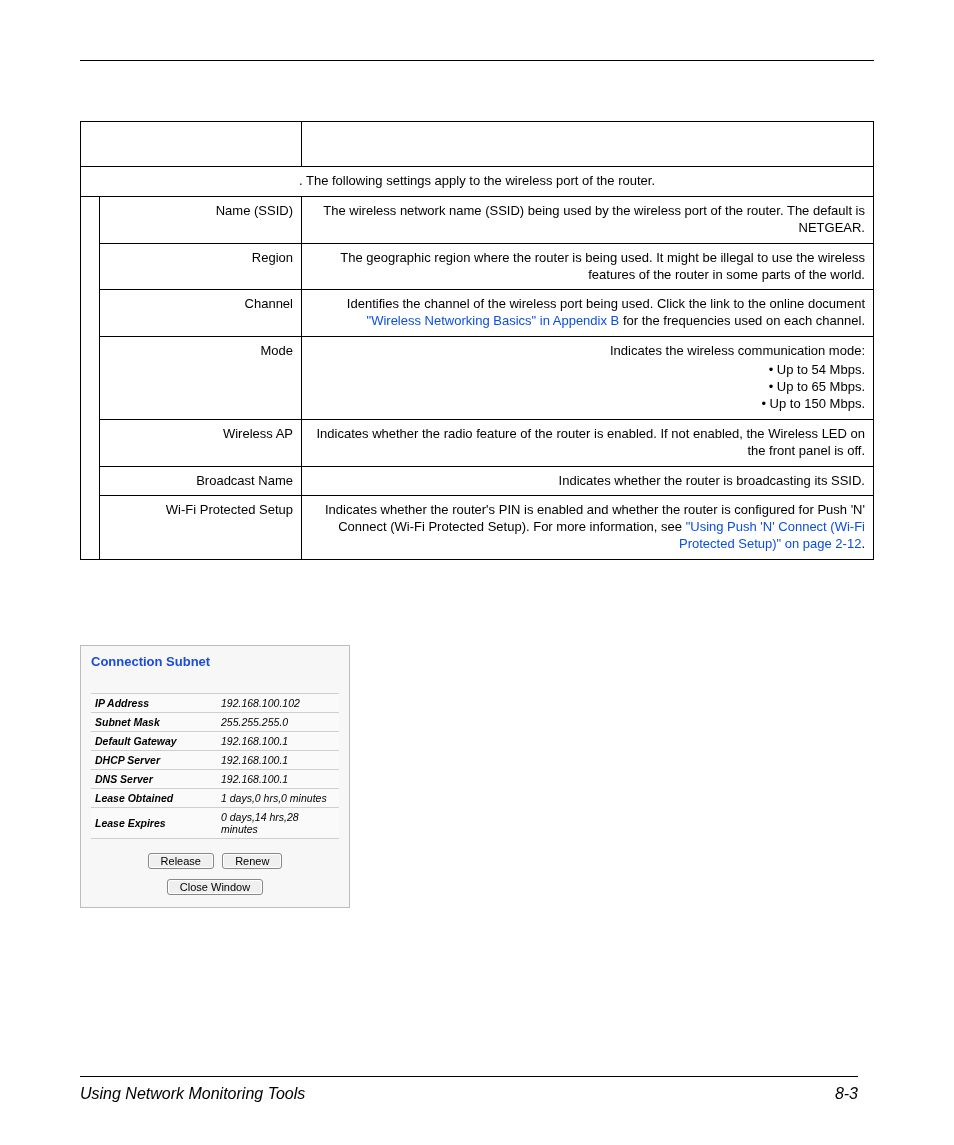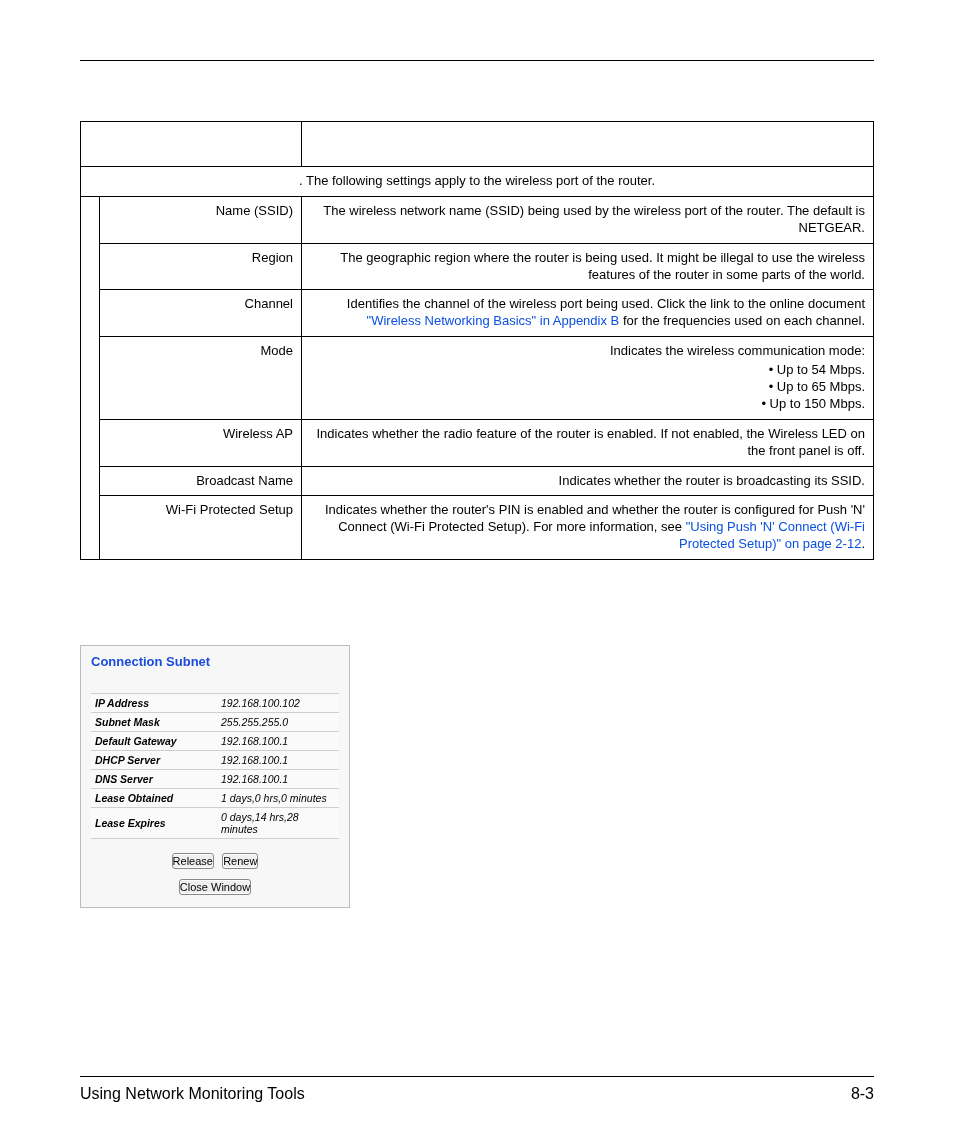--- a/index.html
+++ b/index.html
@@ -108,31 +108,32 @@
     text-align: center;
     margin-top: 8px;
   }
   .win-btn {
     display: inline-block;
     font-size: 11px;
     font-family: Arial, Helvetica, sans-serif;
     background: #efefef;
     border: 1px solid #888;
     border-radius: 3px;
-    padding: 1px 0;
+    padding: 1px 12px;
     margin: 0 2px;
     box-shadow: inset 0 0 0 1px #fff;
     cursor: pointer;
   }
 
   .footer {
     position: absolute;
     left: 80px;
-    right: 80px;
+    right: 96px;
     bottom: 42px;
+    font-style: italic;
   }
   .hr-bottom {
     border: none;
     border-top: 1.5px solid #000;
     margin: 0 0 8px 0;
   }
   .footer-row {
     display: flex;
     justify-content: space-between;
     font-size: 16px;

